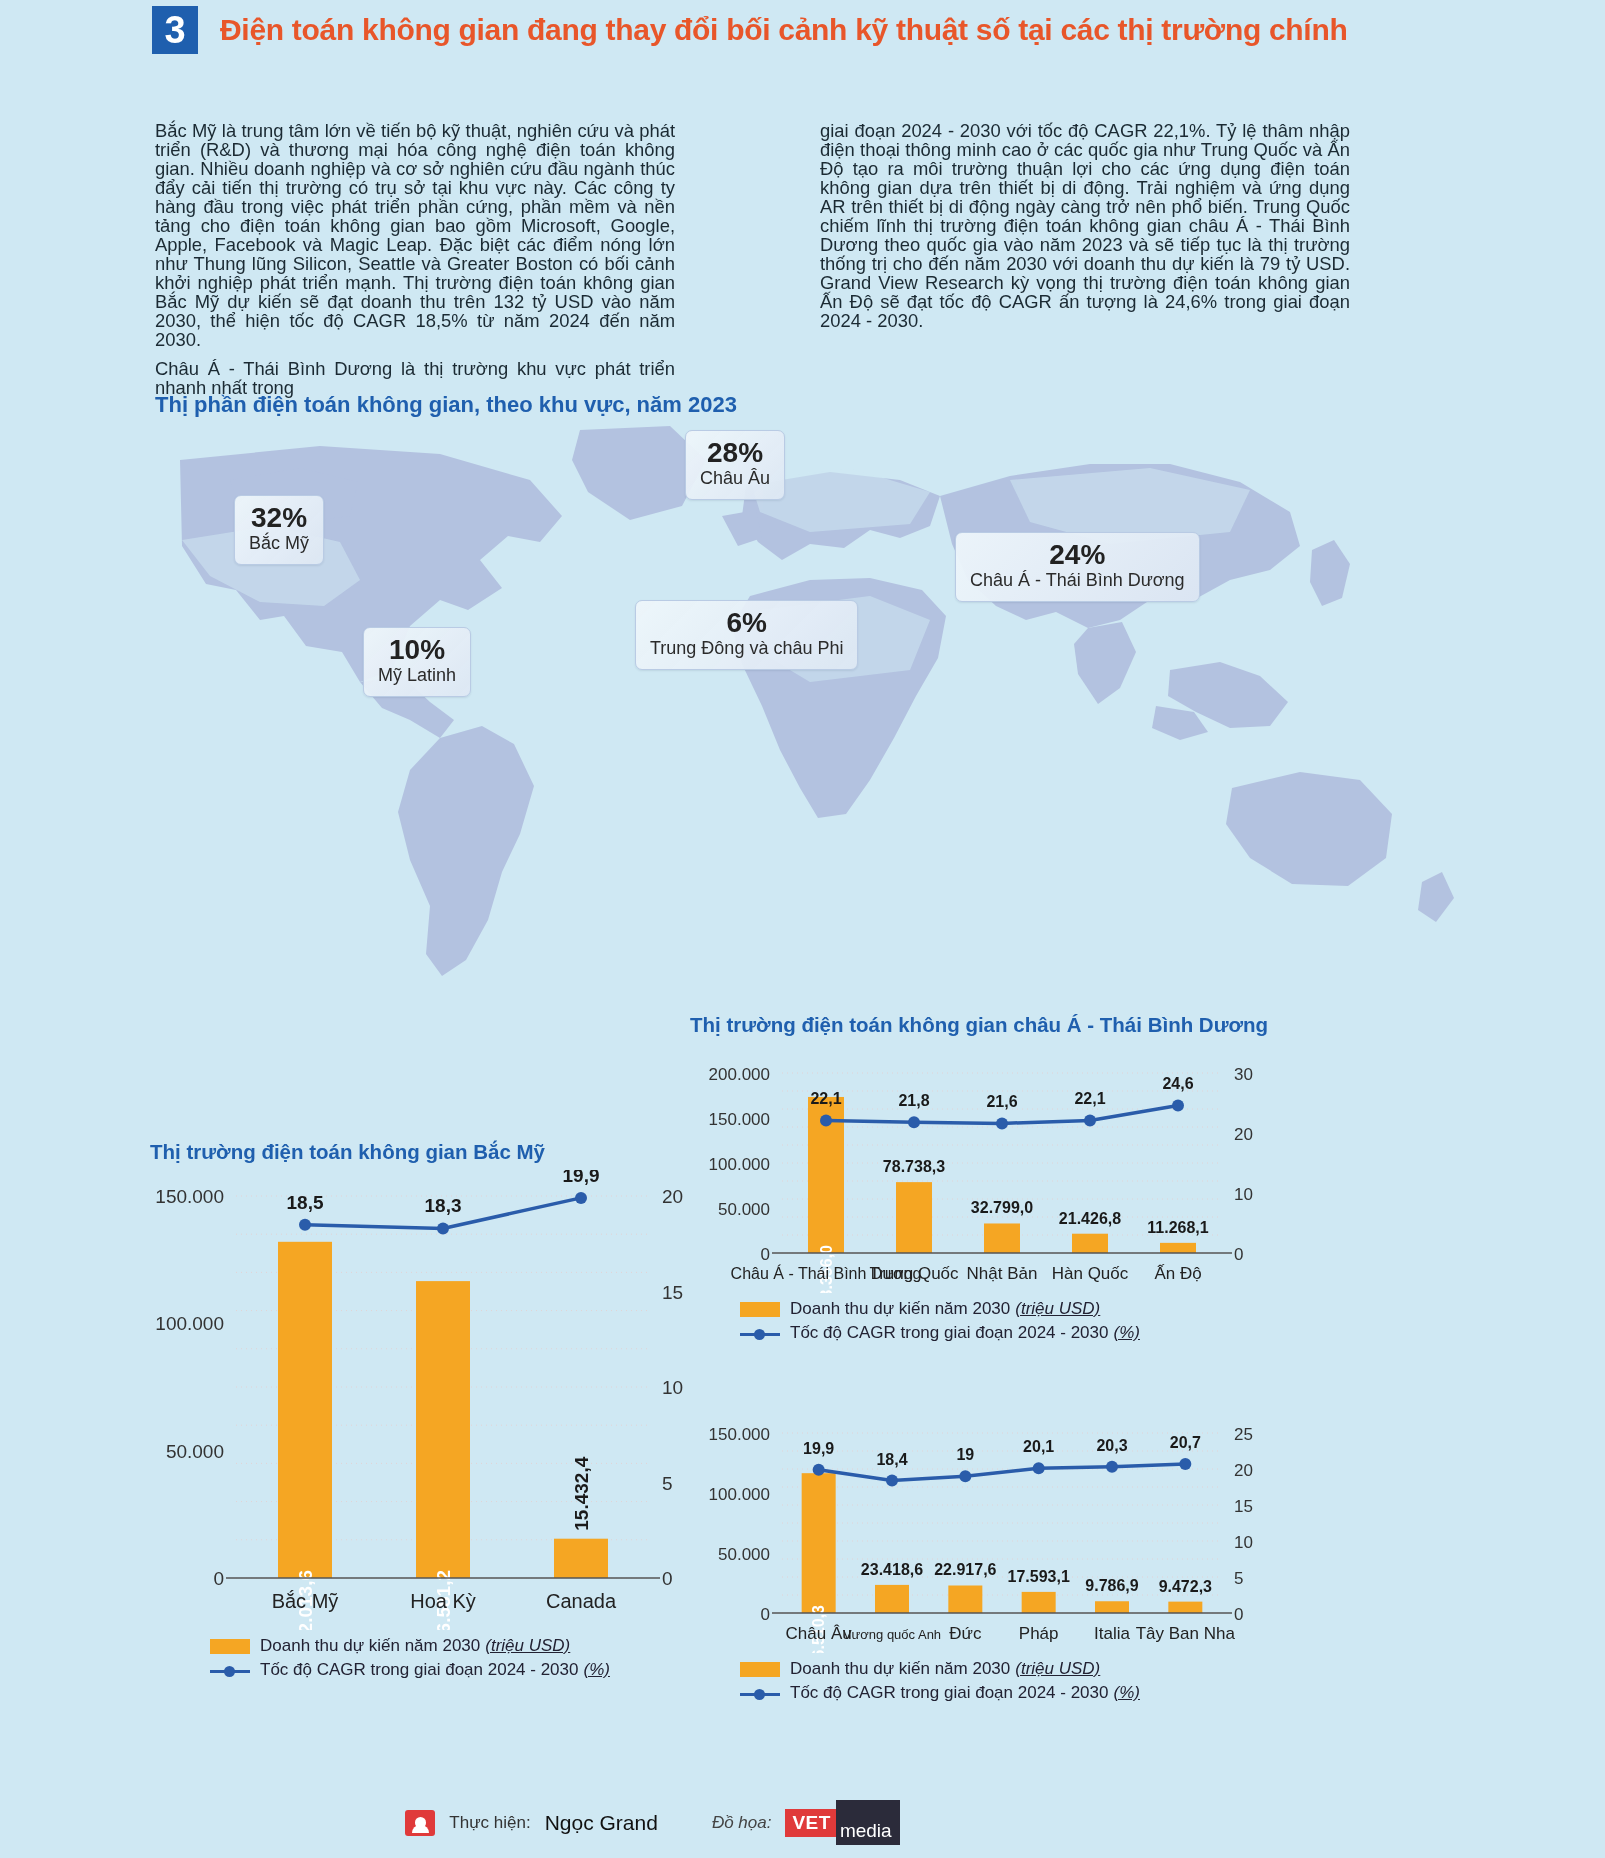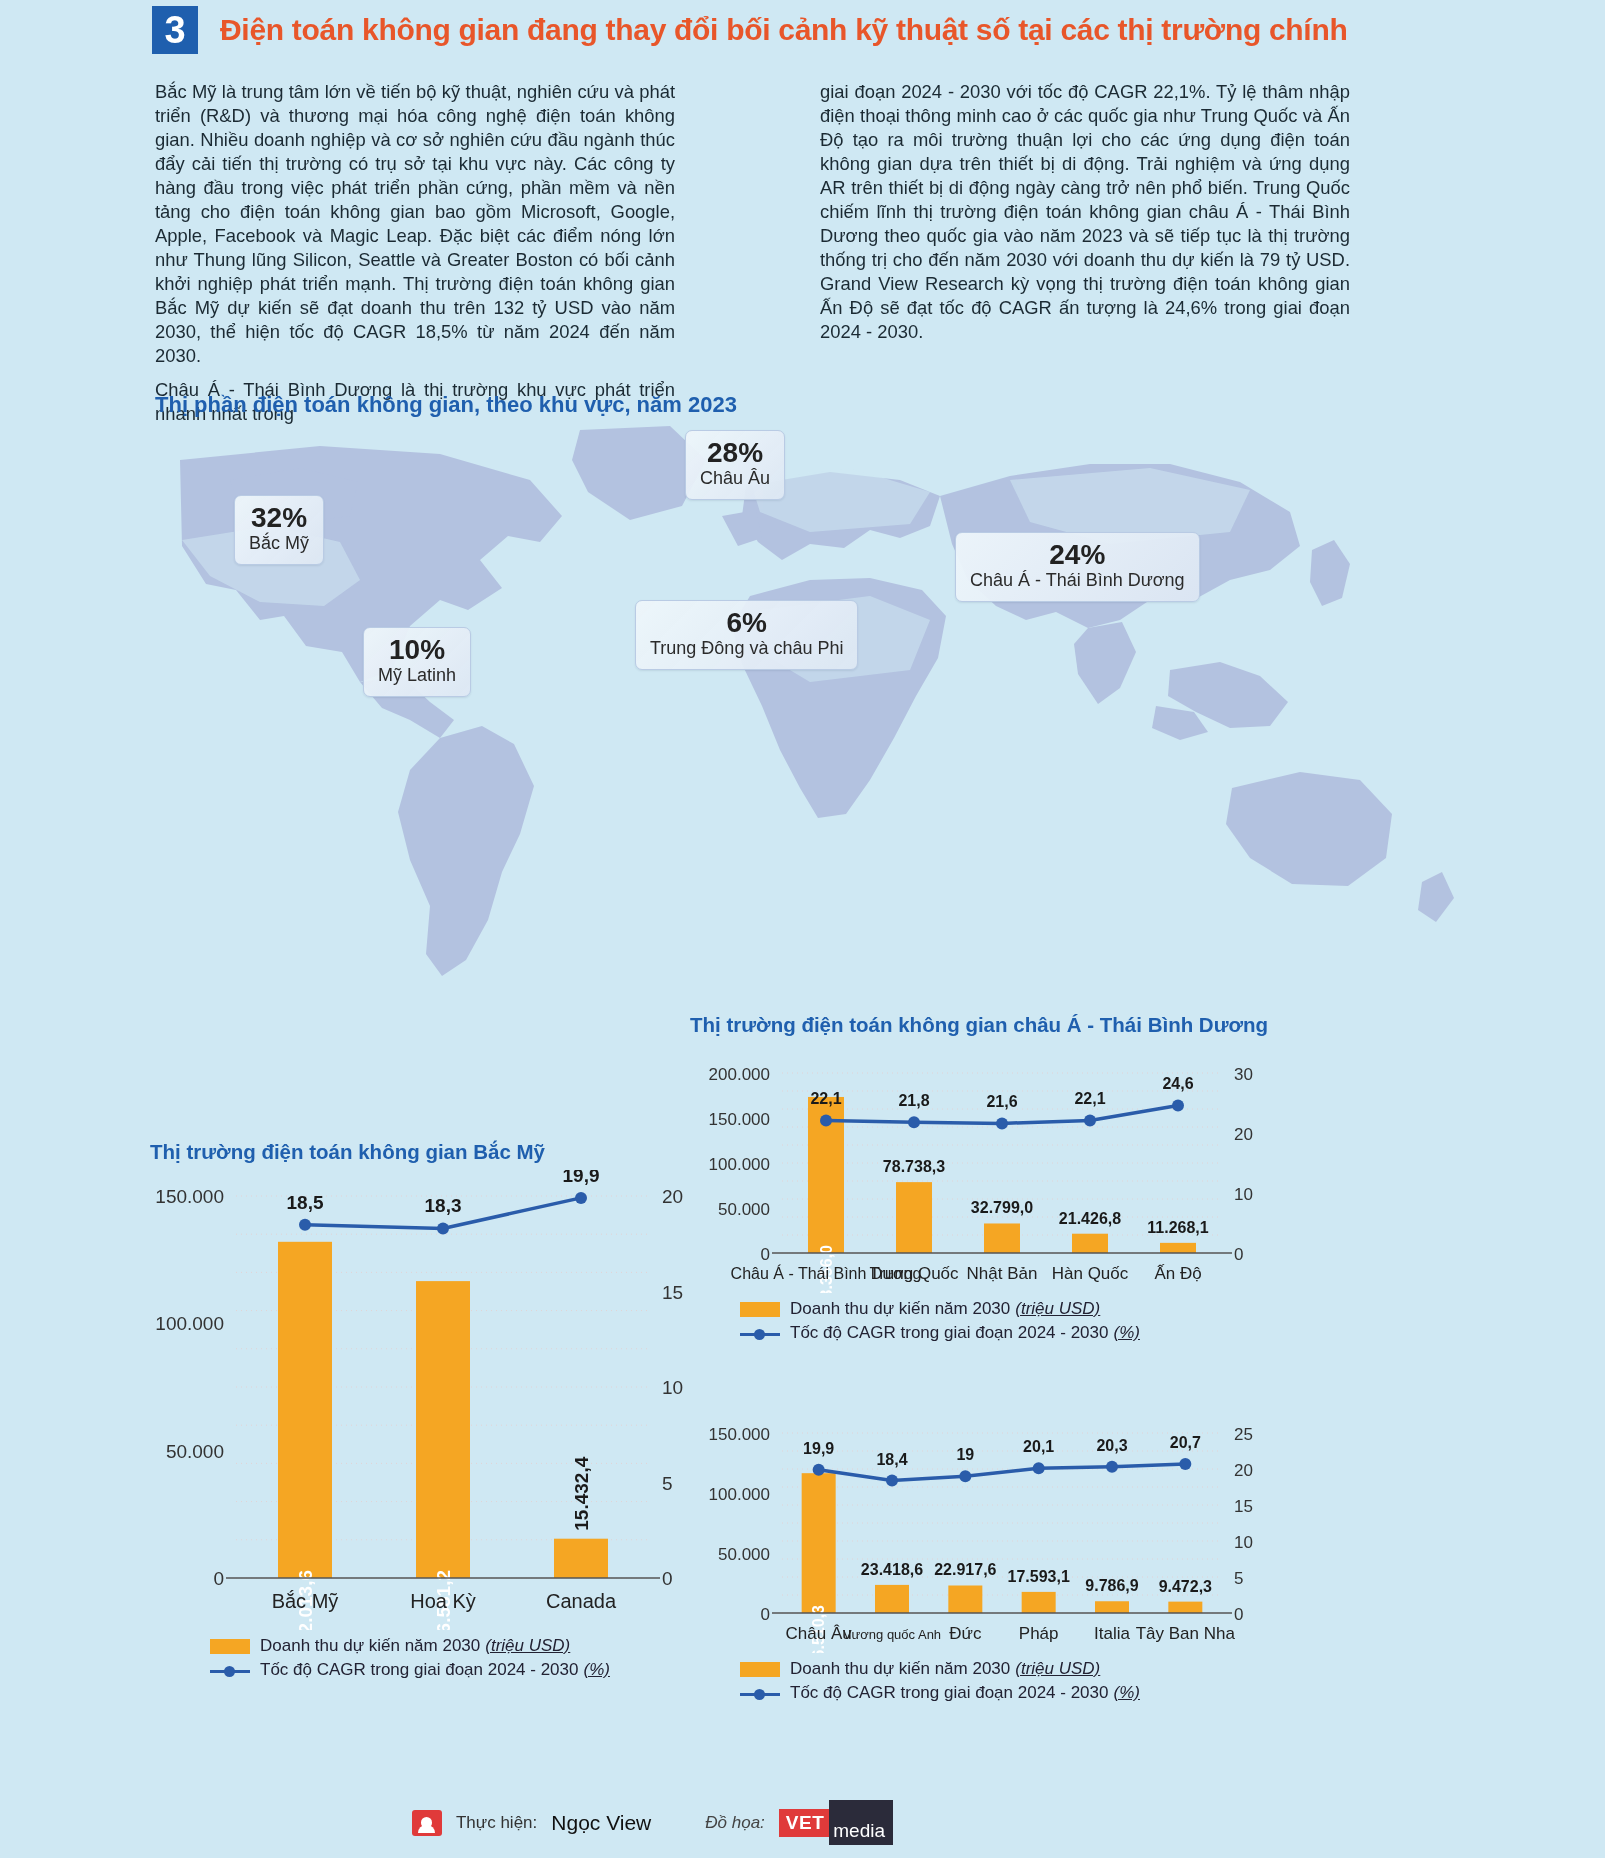--- a/index.html
+++ b/index.html
@@ -18,21 +18,21 @@
     width: 46px; height: 48px; background: #1f5fae; color: #fff;
     font-size: 38px; font-weight: bold; line-height: 48px; text-align: center;
     font-family: "Liberation Sans", sans-serif;
   }
   .headline {
     color: #e8562a; font-size: 30px; font-weight: bold; letter-spacing: -0.3px;
     white-space: nowrap;
   }
 
   
-  .col { position: absolute; font-size: 18.4px; line-height: 24px; color: #1b2a33; text-align: justify; }
+  .col { position: absolute; font-size: 18.4px; line-height: 19px; color: #1b2a33; text-align: justify; margin-top: 41px; }
   .col p { margin: 0 0 0 0; }
   .col p + p { margin-top: 10px; }
   .col-left { left: 155px; top: 80px; width: 520px; }
   .col-right { left: 820px; top: 80px; width: 530px; }
 
   
   .map-title {
     position: absolute; left: 155px; top: 392px;
     color: #1f5fae; font-size: 22px; font-weight: bold;
   }
@@ -357,21 +357,21 @@
         <span class="em">(%)</span>
       </div>
     </div>
   </div>
 
   <div class="footer">
     <span class="redbox">
         <span class="person"></span>
       </span>
     <span class="f-label">Thực hiện:</span>
-    <span class="f-name">Ngọc View</span>
+    <span class="f-name">Ngọc Grand</span>
     <span class="f-sep"></span>
     <span class="f-do">Đồ họa:</span>
     <span class="vet">
       <span class="vet-red">VET</span>
         <span class="vet-dark">media</span>
     </span>
   </div>
 
 </div>
 

